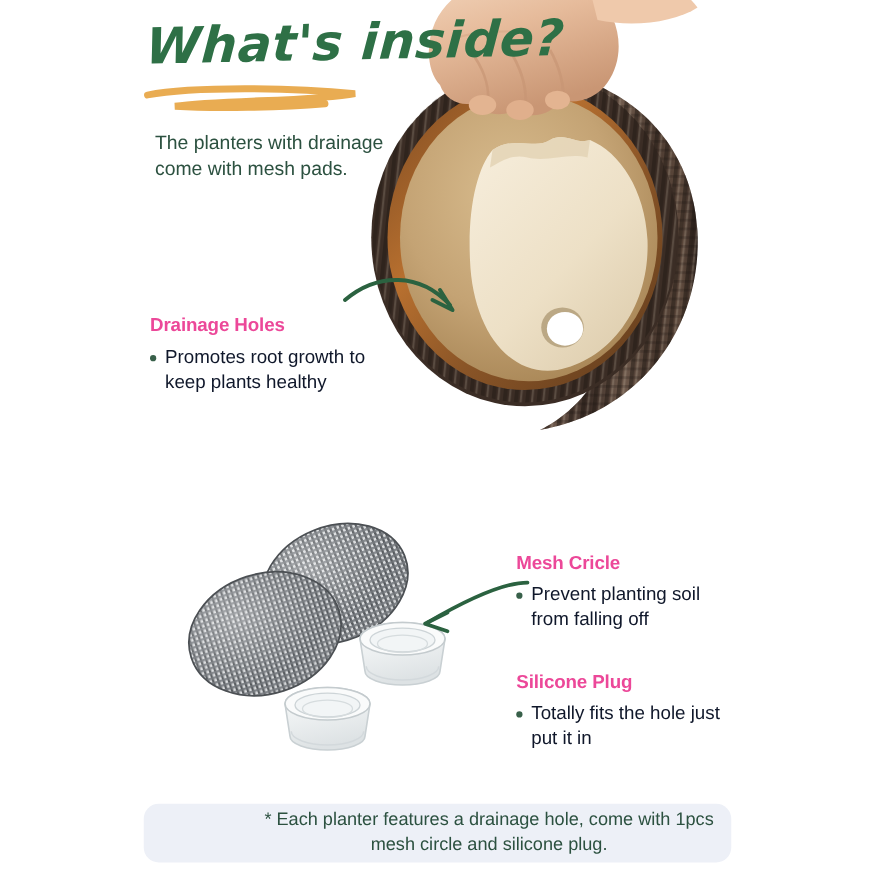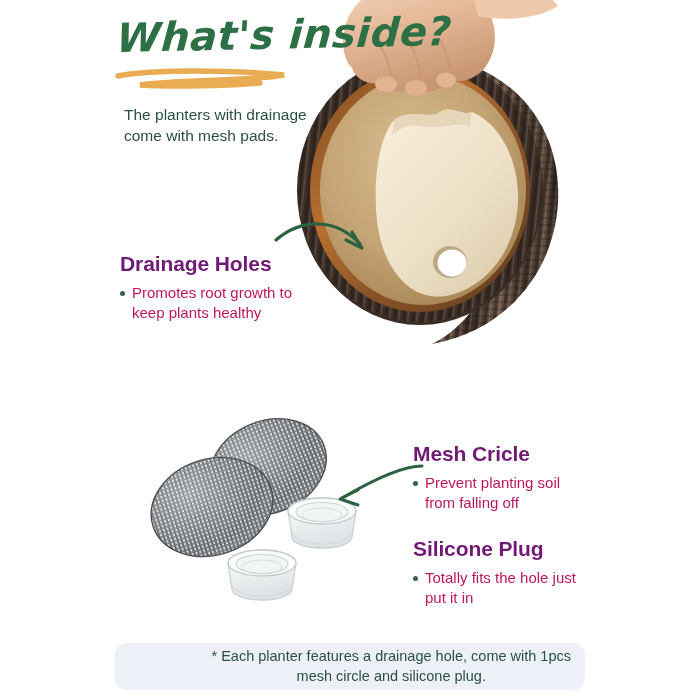--- a/index.html
+++ b/index.html
@@ -57,33 +57,33 @@
     font-size: 15.5px;
     line-height: 1.35;
     color: #2C5140;
     white-space: pre-line;
     margin-left: 10px;
   }
 
   
   .feature-block { position: absolute; }
   .feature-heading {
-    font-size: 21px;
+    font-size: 15px;
     font-weight: bold;
-    color: #701a75;
+    color: #ec4899;
     letter-spacing: -0.1px;
     margin: 0 0 7px 0;
     white-space: nowrap;
   }
   .feature-bullet {
     display: flex;
     align-items: flex-start;
     font-size: 15px;
     line-height: 1.34;
-    color: #be185d;
+    color: #0f172a;
   }
   .feature-bullet .dot {
     width: 5px;
     height: 5px;
     border-radius: 50%;
     background: #38604A;
     flex: 0 0 auto;
     margin: 8px 7px 0 0;
   }
   .feature-bullet .txt { white-space: pre-line; }

